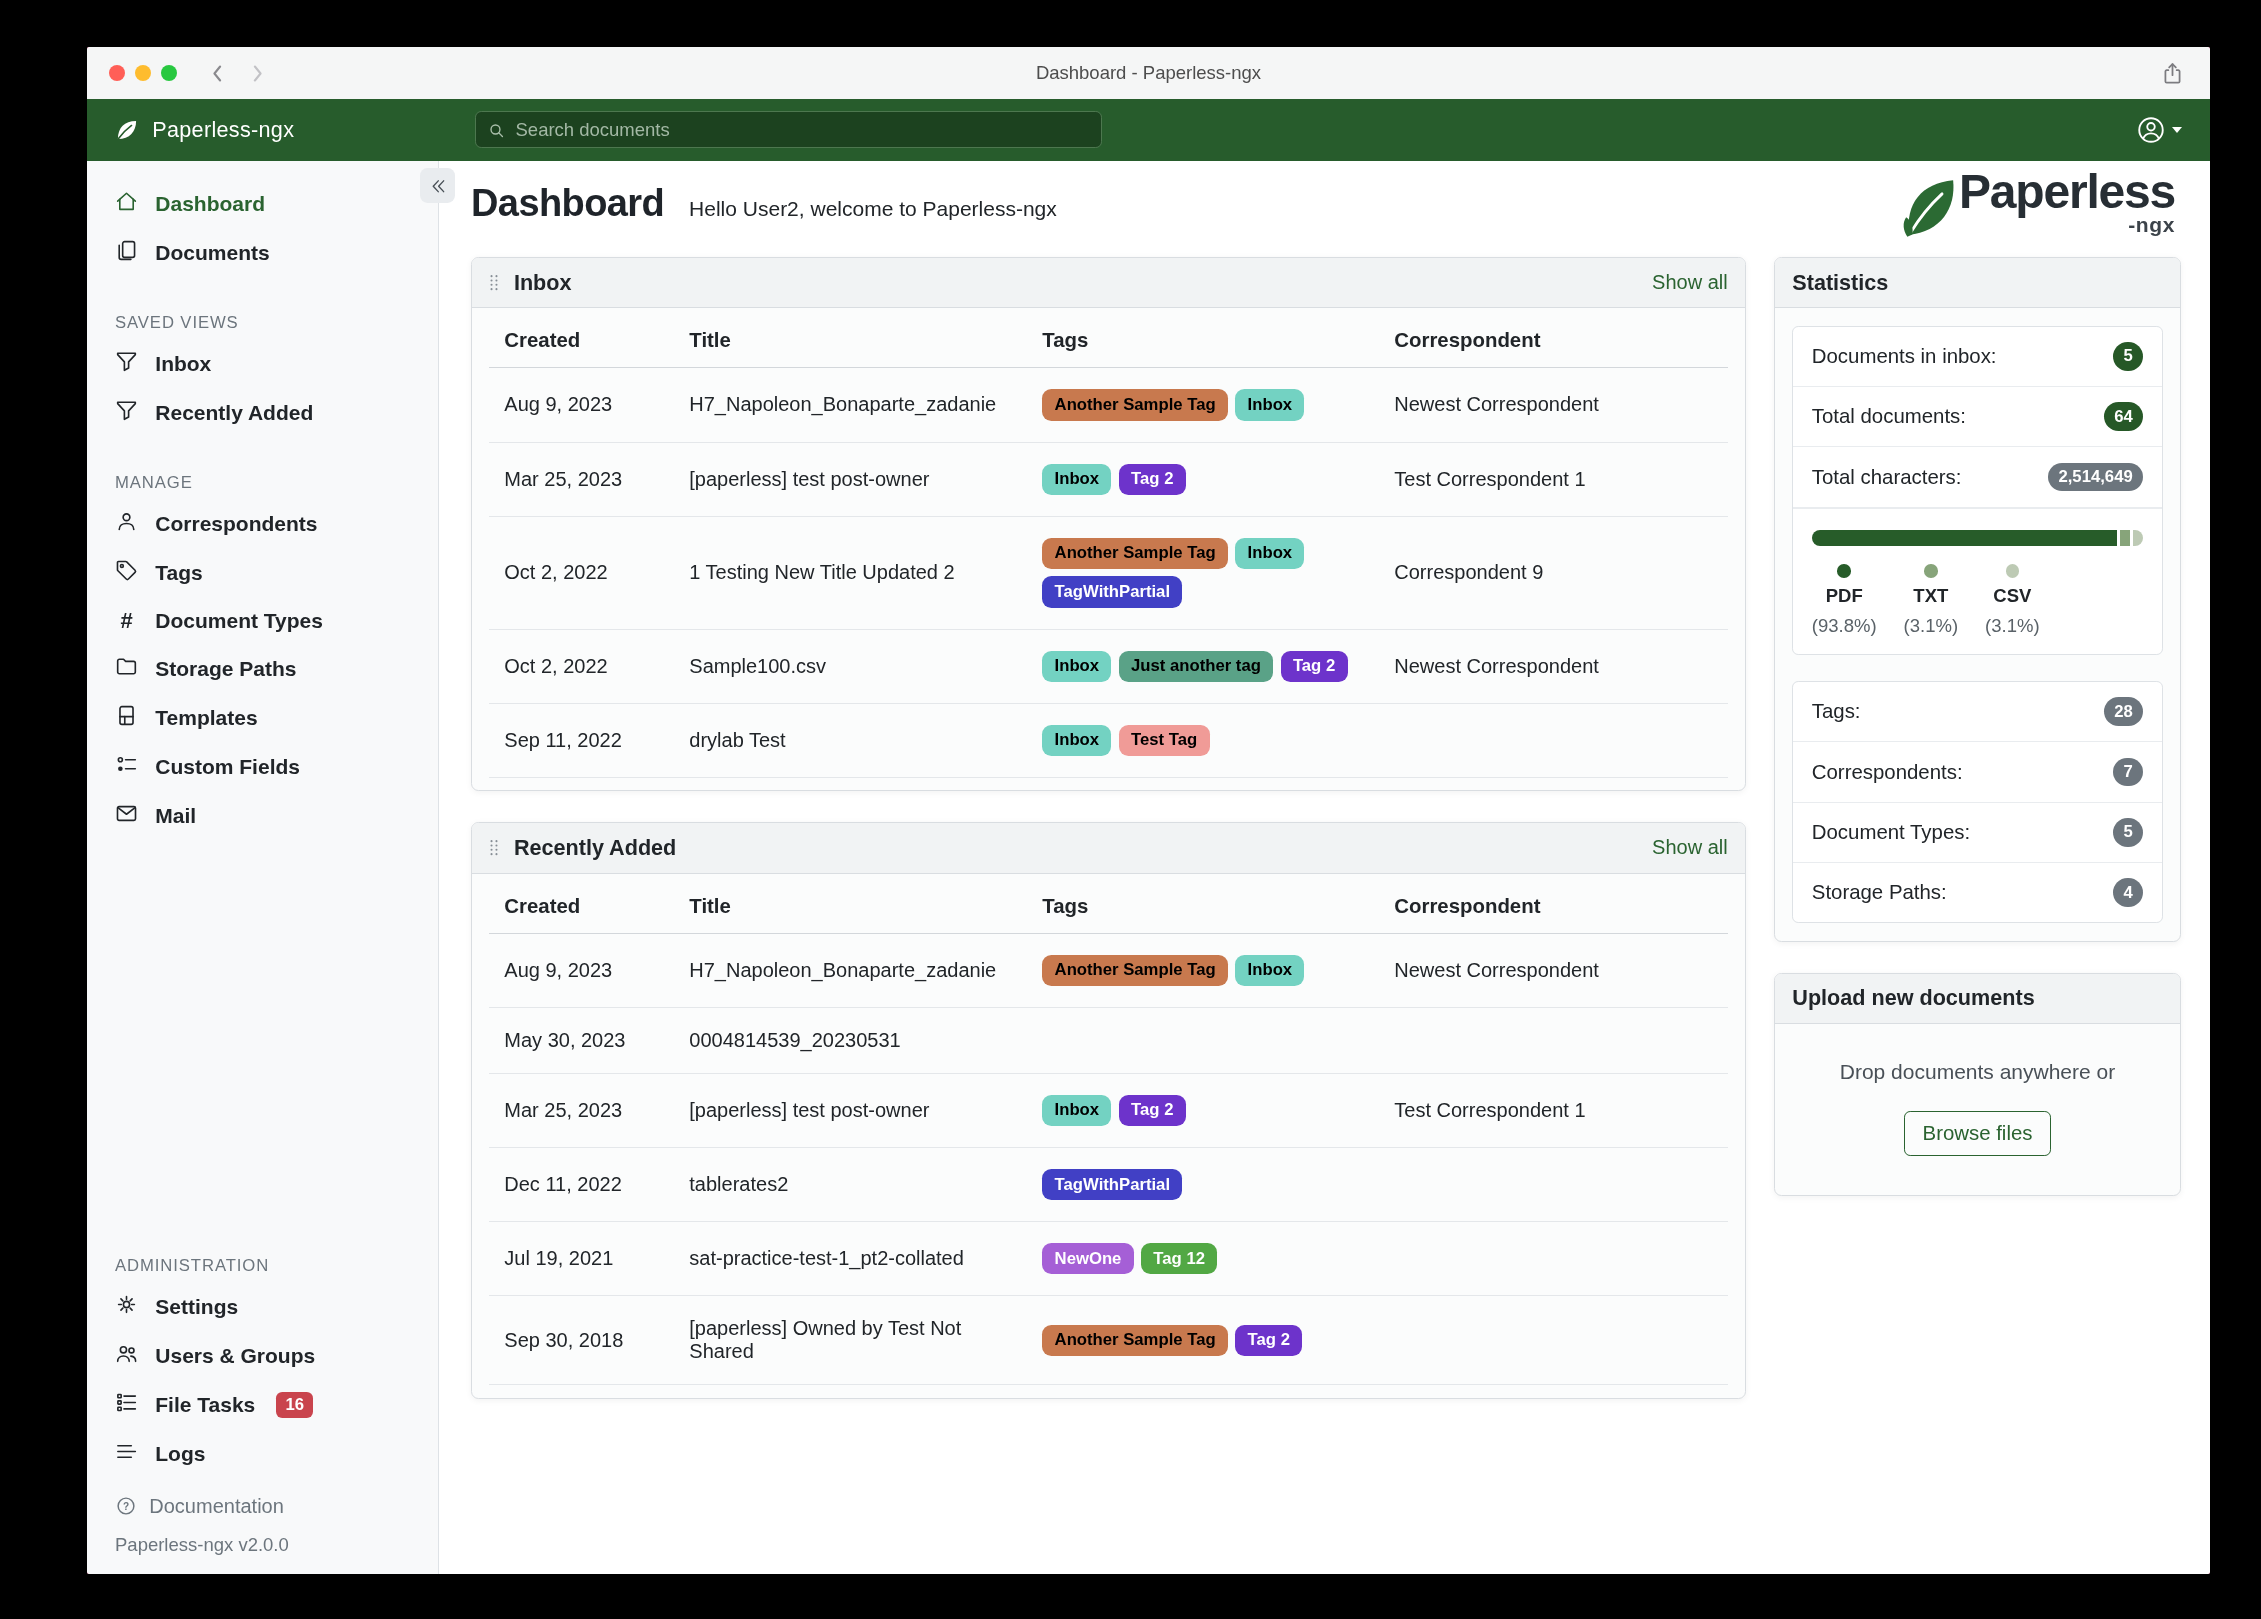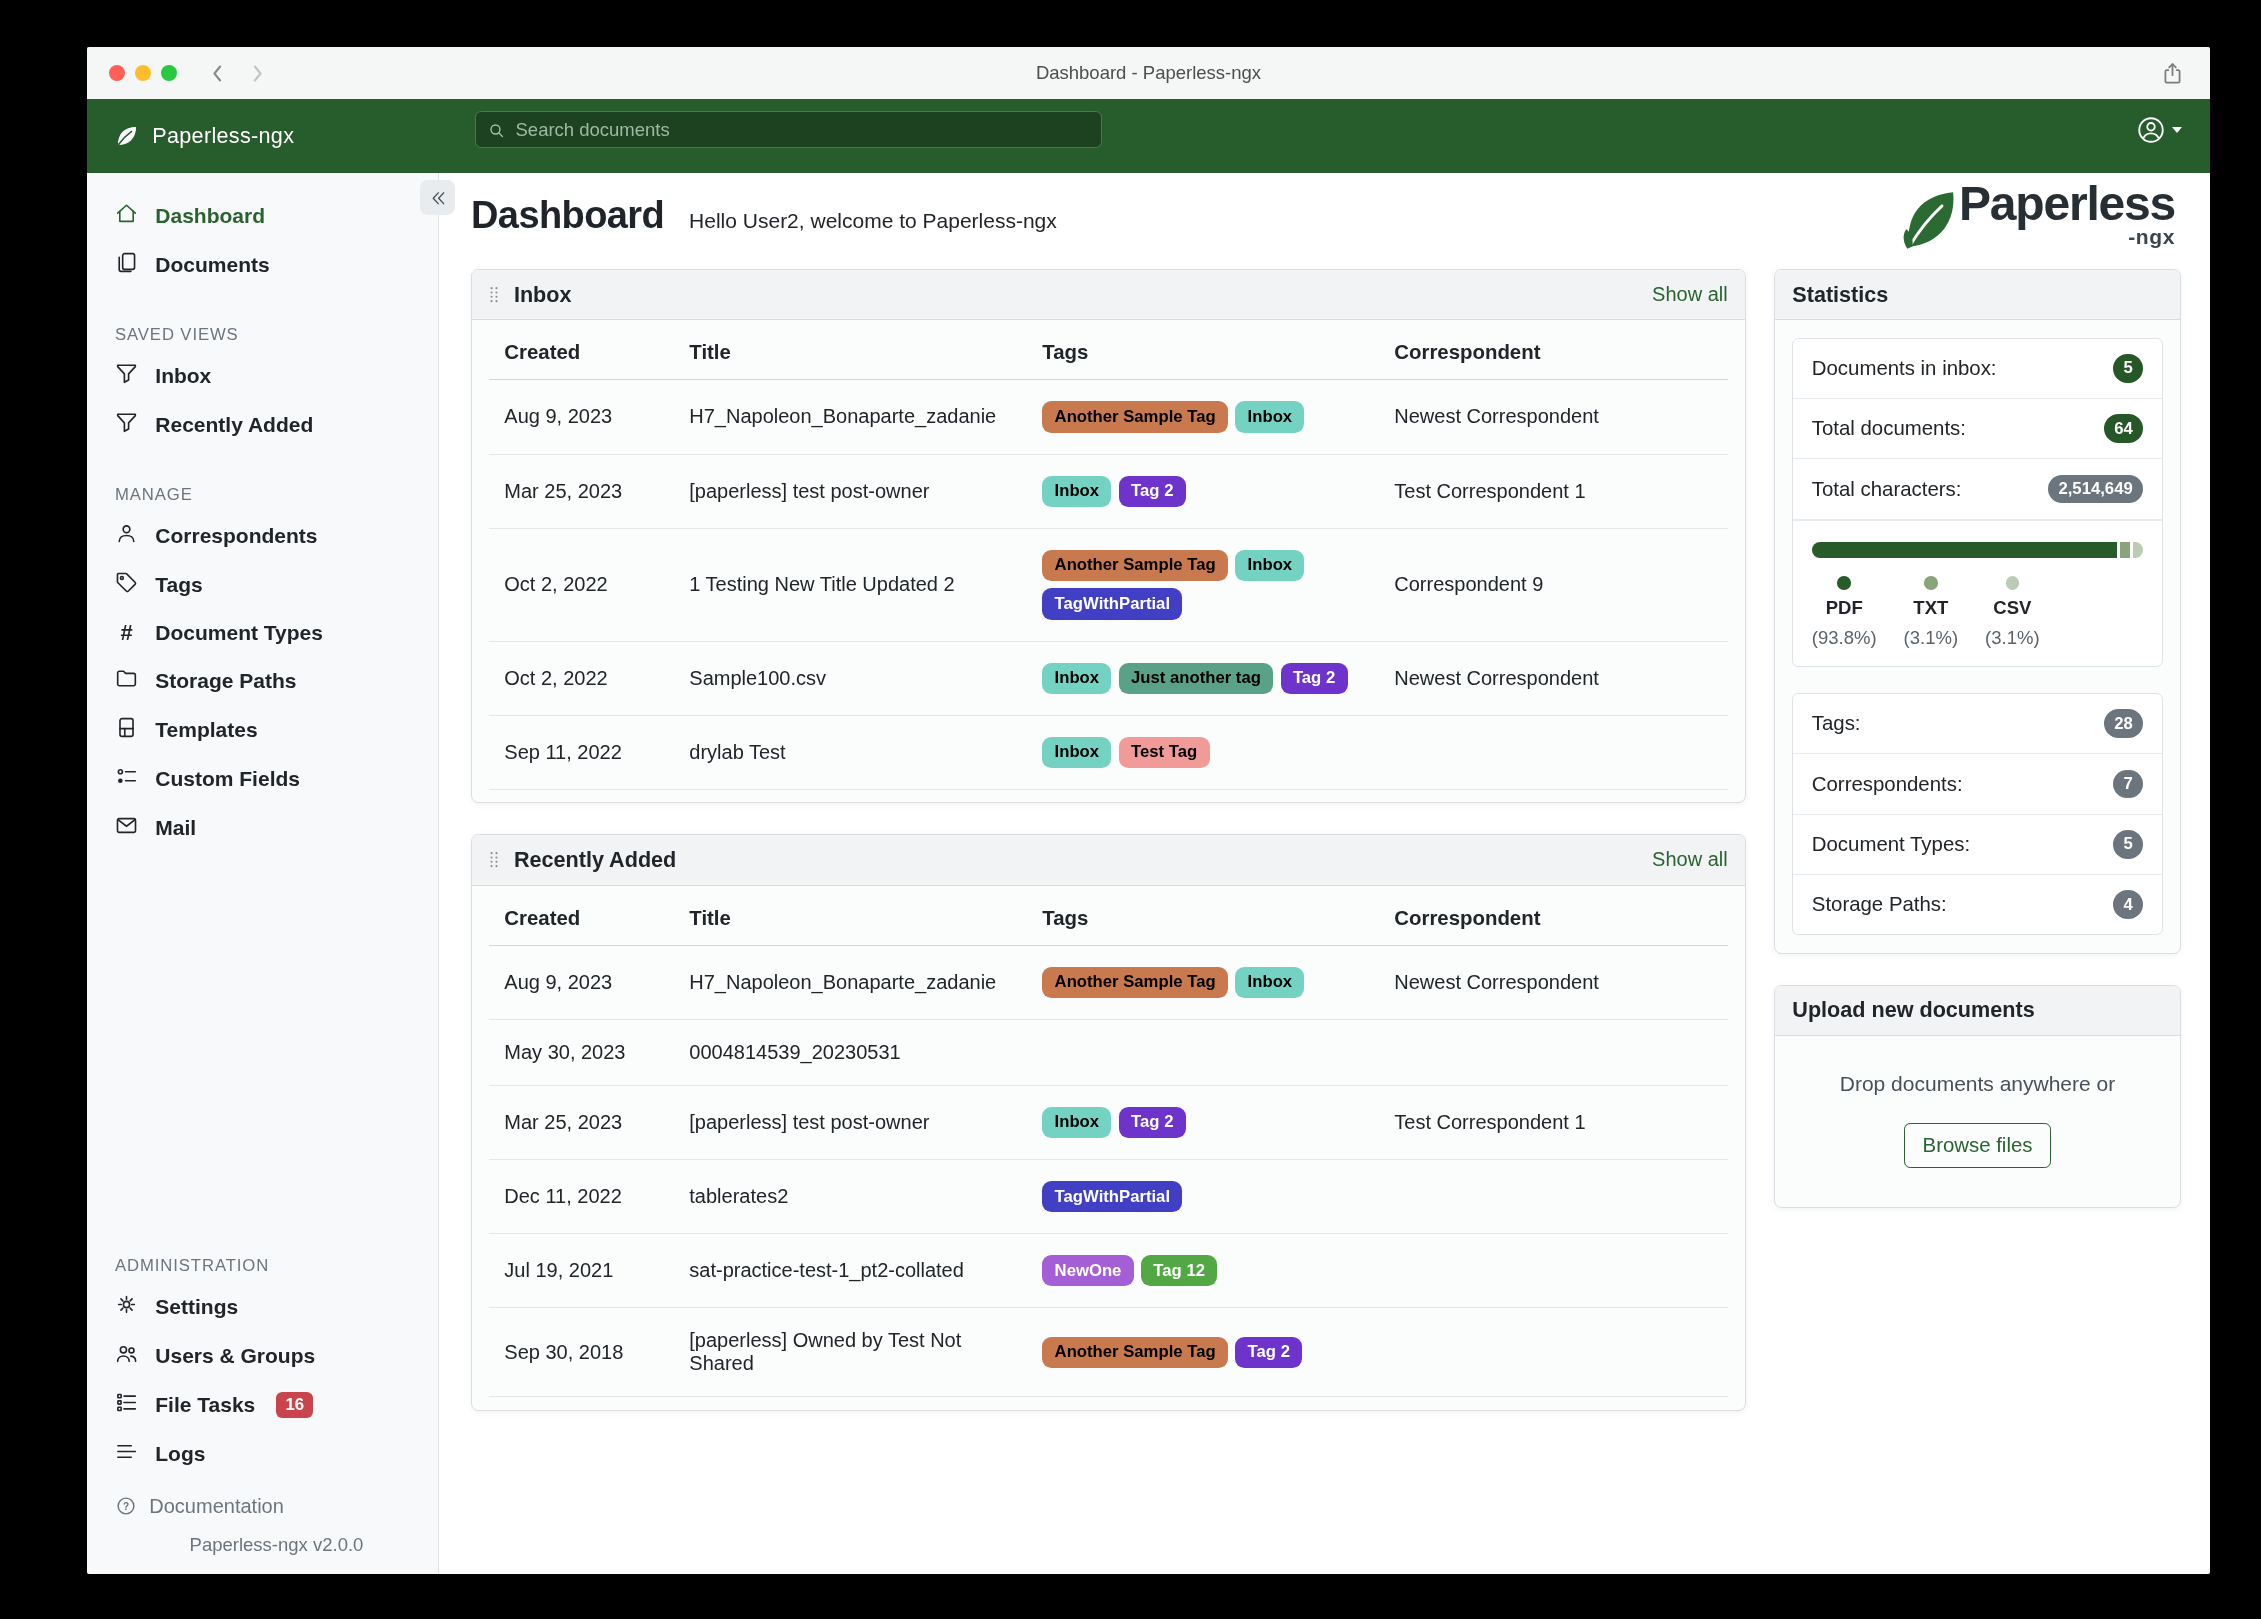--- a/index.html
+++ b/index.html
@@ -14,21 +14,21 @@
   .titlebar { height:52px; background:#f5f6f6; position:relative; flex:none;
               display:flex; align-items:center; }
   .lights { display:flex; gap:10px; margin-left:22px; }
   .light { width:16px; height:16px; border-radius:50%; }
   .nav-arrows { display:flex; gap:18.5px; margin-left:30px; }
   .nav-arrows svg { width:21px; height:21px; }
   .win-title { position:absolute; left:0; right:0; text-align:center; font-size:18.5px; color:#4d4d4d; }
   .share-btn { position:absolute; right:25px; top:13.6px; width:25px; height:25px; color:#7c7c80; }
 
   
-  .navbar { height:74px; background:#275c2c; flex:none; display:flex; align-items:center; position:relative; }
+  .navbar { height:62px; background:#275c2c; flex:none; display:flex; align-items:center; position:relative; }
   .brand { display:flex; align-items:center; gap:12.3px; margin-left:27px; }
   .brand-leaf { width:26px; height:26px; }
   .brand-name { color:#fff; font-size:21.6px; font-weight:500; letter-spacing:0.3px; }
   .searchbox { position:absolute; left:388px; top:12.3px; width:627px; height:37px; background:#20491f;
                background:rgba(0,0,0,.28); border:1.2px solid #4d774f; border-radius:6.2px;
                display:flex; align-items:center; padding:0 11px; }
   .searchbox svg { width:18.5px; height:18.5px; color:#aabfab; flex:none; }
   .searchbox input { background:transparent; border:none; outline:none; color:#d7e2d8;
                      font-size:18.5px; margin-left:10px; width:100%; font-family:inherit; }
   .searchbox input::placeholder { color:#a3b8a5; }
@@ -51,21 +51,21 @@
   .side-item { display:flex; align-items:center; gap:17.3px; padding:10.5px 6.2px 10.5px 28px;
                font-size:21px; font-weight:600; color:var(--ink); cursor:pointer; }
   .side-item svg { width:23px; height:23px; flex:none; }
   .side-item .hash-glyph { width:23px; text-align:center; font-size:22px; font-weight:600; }
   .side-item.active { color:var(--primary); }
   .side-badge { margin-left:3.7px; color:#fff; font-size:16.7px; font-weight:700; border-radius:6.2px;
                 padding:3.1px 9.3px; }
   .side-footer { padding:16px 0 18.5px 28px; }
   .doc-link { display:flex; align-items:center; gap:12.3px; color:var(--muted); font-size:20px; }
   .doc-link svg { width:22px; height:22px; }
-  .version { color:var(--muted); font-size:18.5px; margin-top:16px;text-align:center; }
+  .version { color:var(--muted); font-size:18.5px; margin-top:16px; }
 
   .content { flex:1; position:relative; background:#fff; overflow:hidden; }
   .page-head { display:flex; align-items:baseline; margin:21px 0 0 32px; }
   .page-title { font-size:38px; font-weight:600; color:#1f242a; letter-spacing:-0.6px; }
   .greeting { font-size:21px; color:var(--ink); margin-left:25px; }
 
   .logo { position:absolute; top:7.4px; right:35px; display:flex; align-items:flex-start; }
   .logo-leaf { width:74px; height:71px; transform:rotate(-6deg); margin-top:3.7px; }
   .logo-textcol { display:flex; flex-direction:column; margin-left:-8.6px; }
   .logo-word { font-size:48px; font-weight:800; color:#272e34; letter-spacing:-1.2px; line-height:1; }

